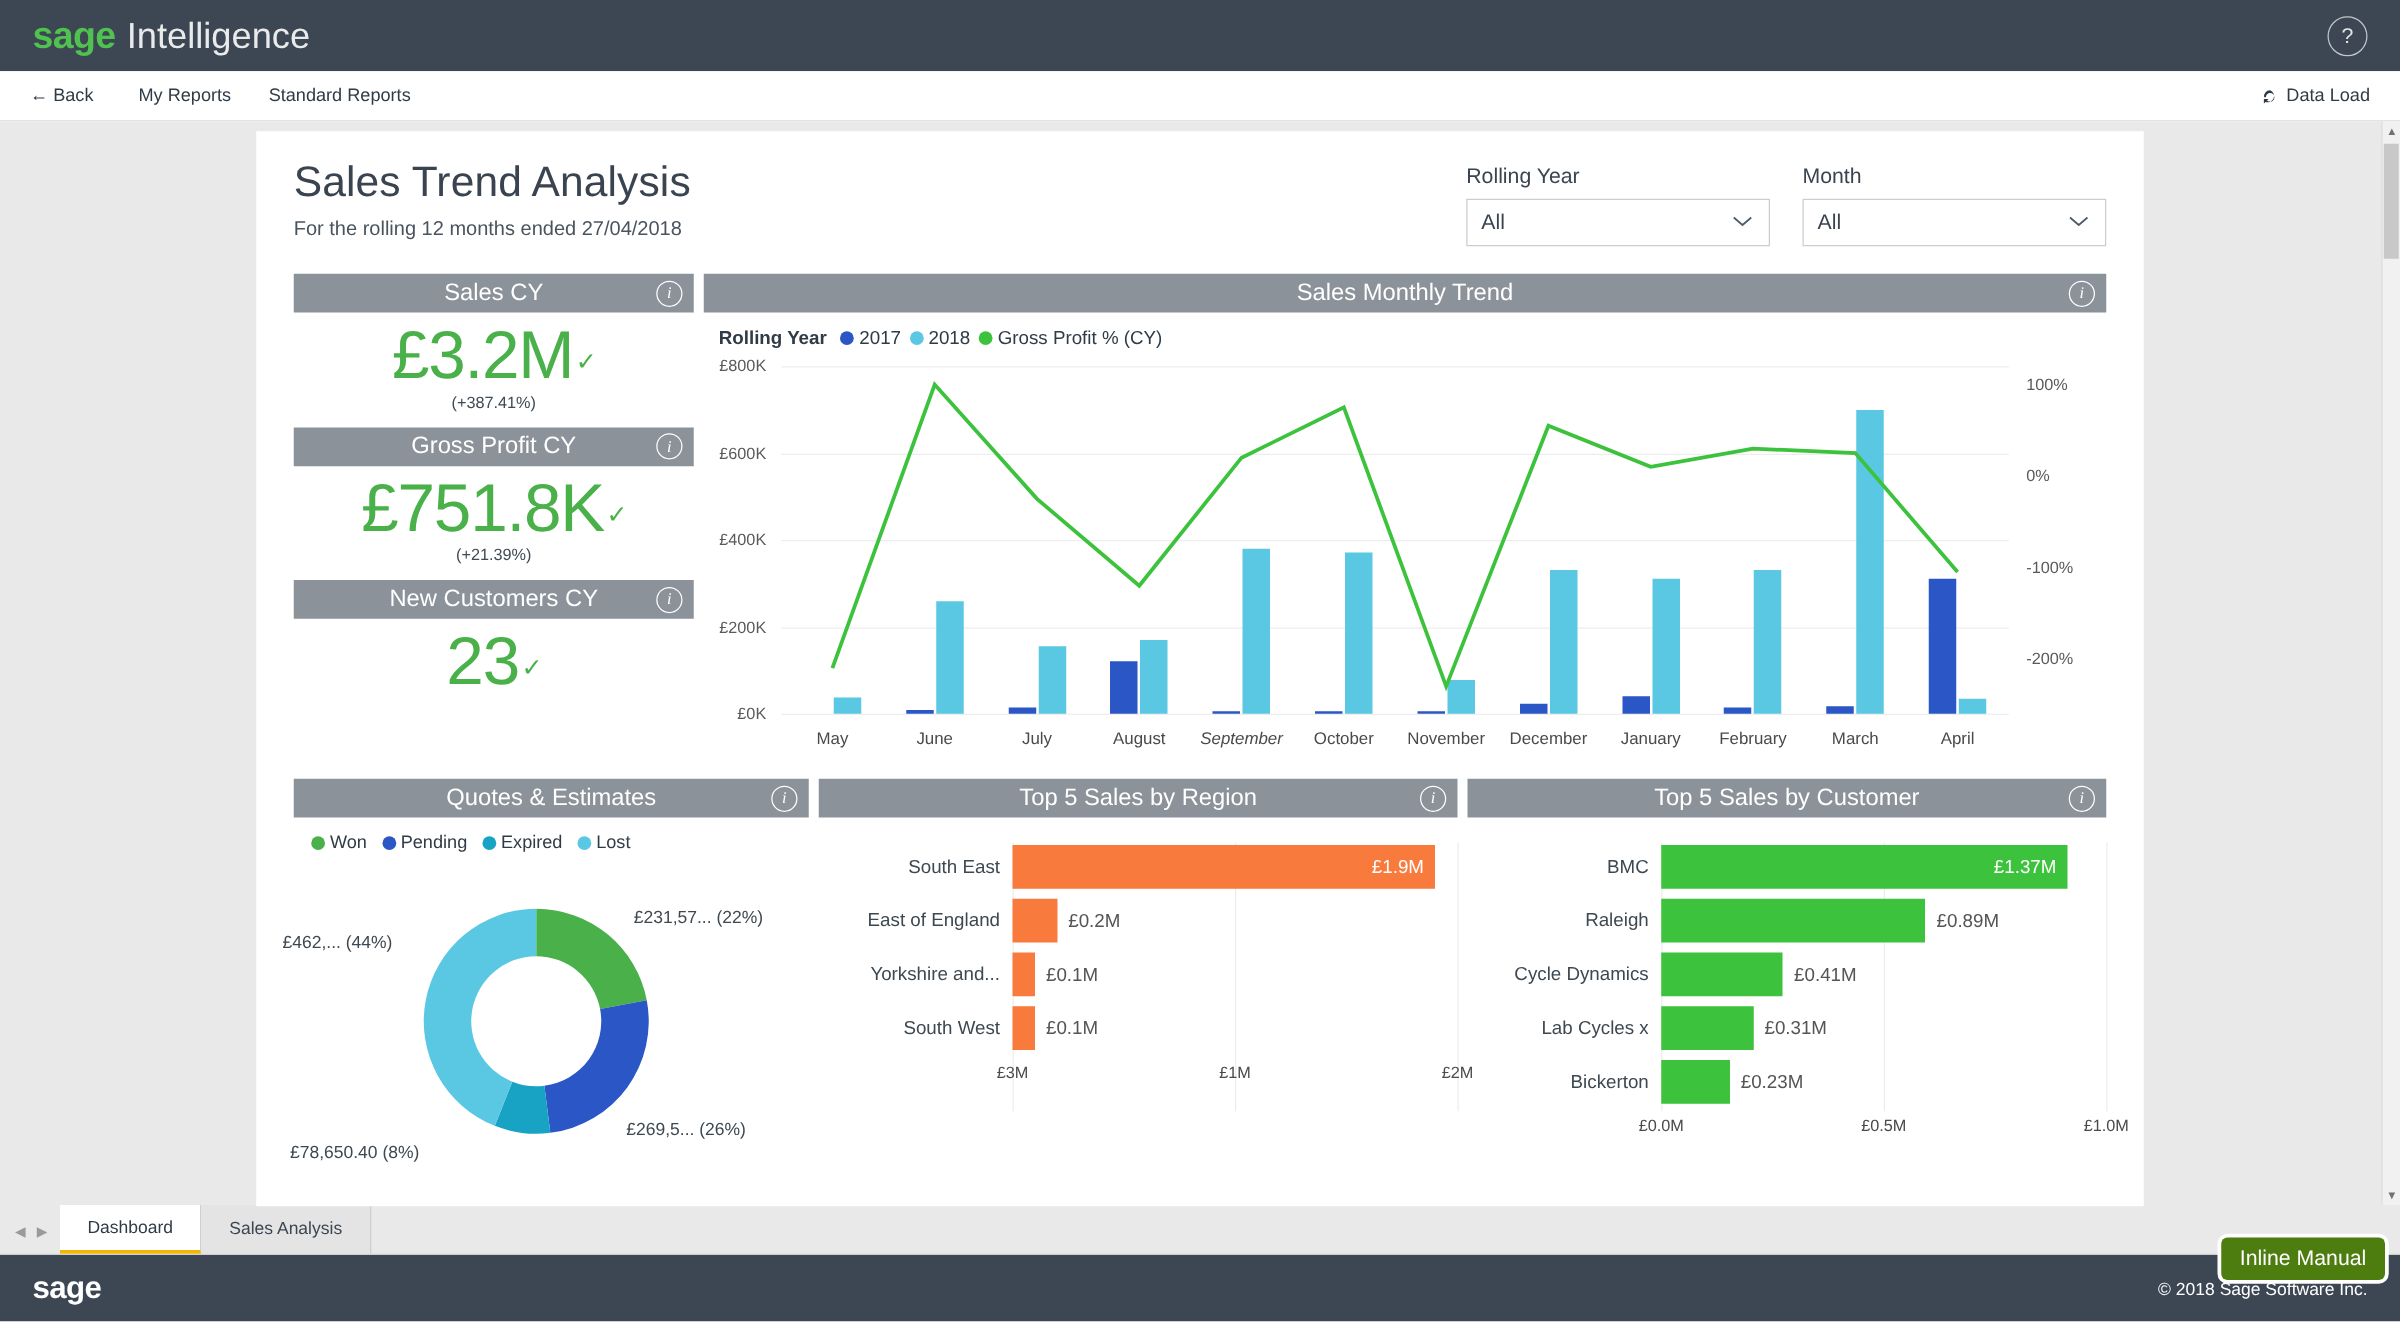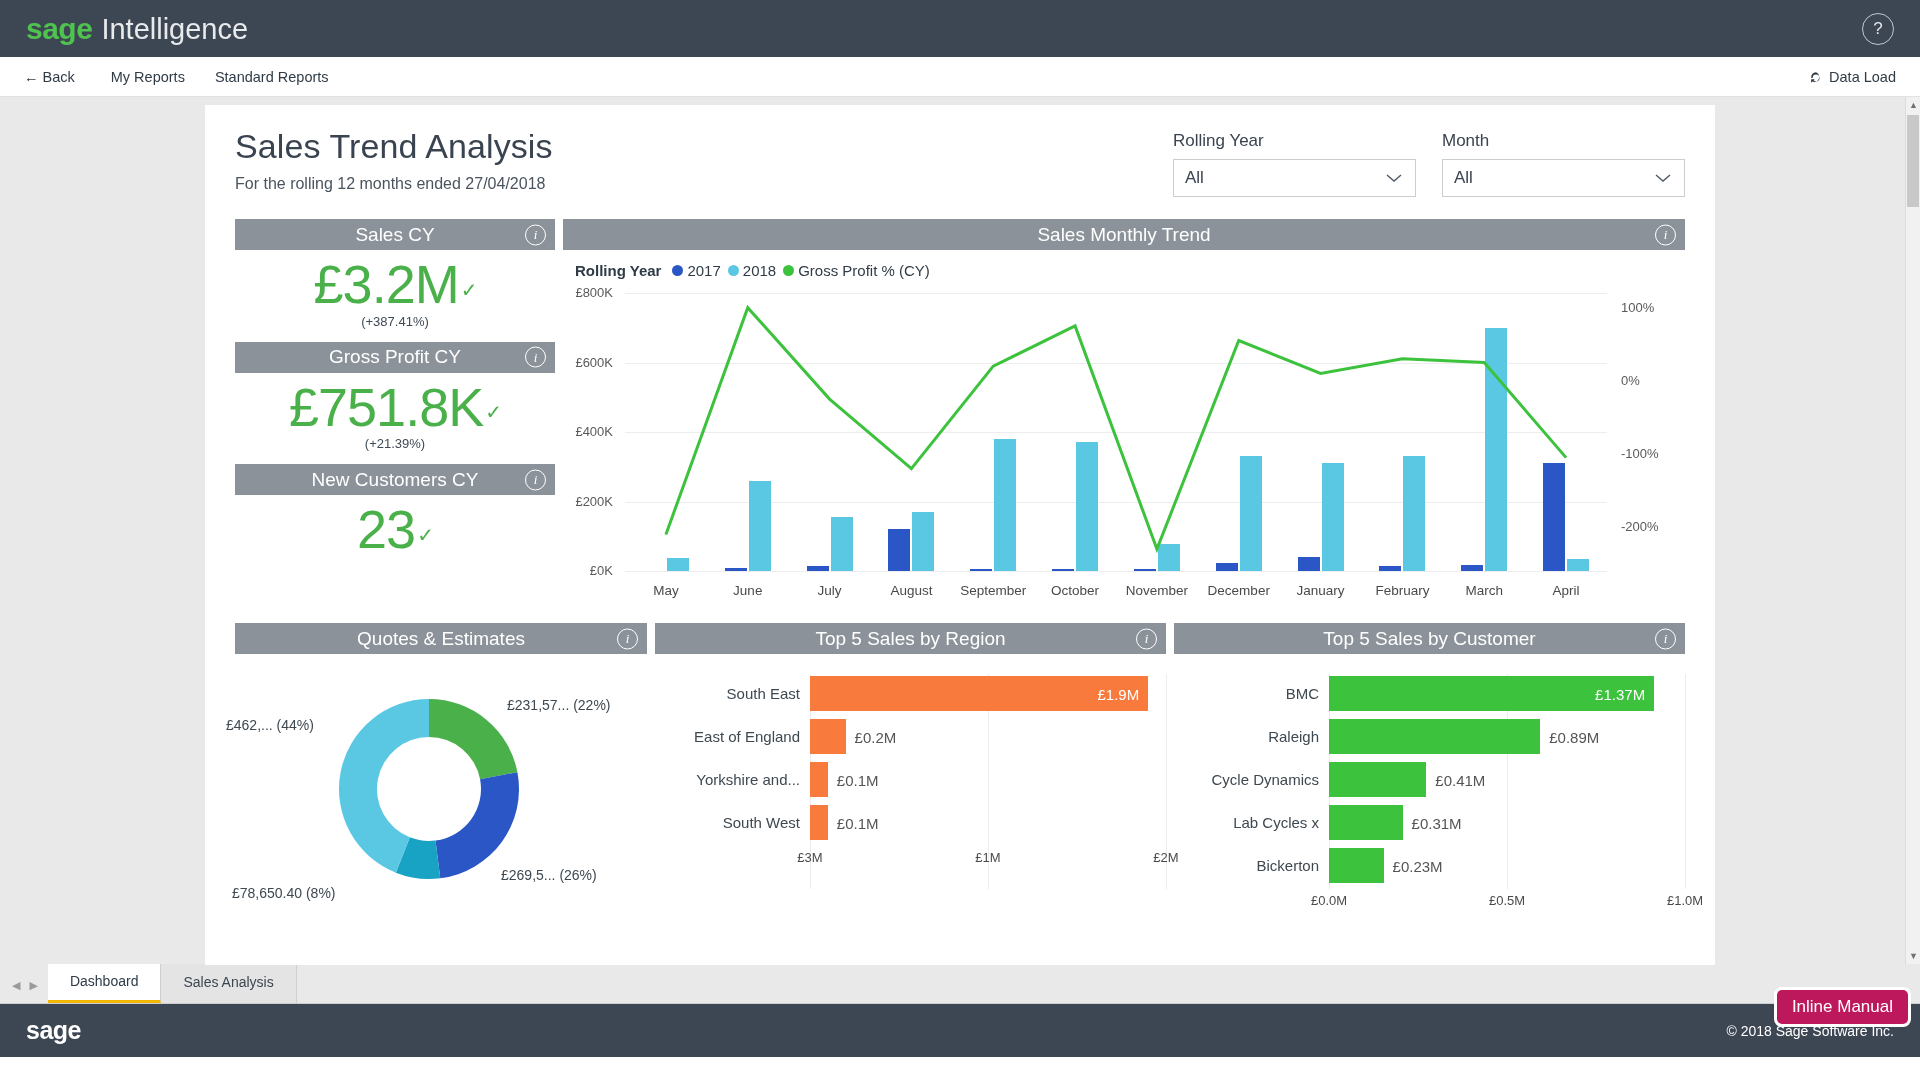--- a/index.html
+++ b/index.html
@@ -169,21 +169,21 @@
 
   
   .footer {
     height: 53px; background: #3d4653; display: flex; align-items: center;
     justify-content: space-between; padding: 0 26px; position: relative;
   }
   .footer .sage-foot { color: #ffffff; font-size: 25px; font-weight: bold; letter-spacing: -0.5px; }
   .footer .copy { color: #ffffff; font-size: 14px; }
   .inline-manual {
     position: absolute; right: 12px; top: -14px;
-    background: #be185d; color: #ffffff; font-size: 17px;
+    background: #4d7c0f; color: #ffffff; font-size: 17px;
     padding: 7px 15px; border-radius: 5px; cursor: pointer;
     box-shadow: 0 0 0 3px #ffffff;
   }
 </style>
 </head>
 <body>
 
 <div class="brandbar">
   <div class="brandlogo">
     <span class="sage">sage</span>
@@ -330,21 +330,21 @@
             <div class="bar" style="left: 185.75px; width: 22px; height: 90.35px; bottom: 36px; background: rgb(91, 200, 227);"></div>
             <div class="xlabel" style="left: 184.75px; top: 298px;">June</div>
             <div class="bar" style="left: 243.583px; width: 22px; height: 4.865px; bottom: 36px; background: rgb(42, 86, 198);"></div>
             <div class="bar" style="left: 267.583px; width: 22px; height: 53.8625px; bottom: 36px; background: rgb(91, 200, 227);"></div>
             <div class="xlabel" style="left: 266.583px; top: 298px;">July</div>
             <div class="bar" style="left: 325.417px; width: 22px; height: 42.395px; bottom: 36px; background: rgb(42, 86, 198);"></div>
             <div class="bar" style="left: 349.417px; width: 22px; height: 59.075px; bottom: 36px; background: rgb(91, 200, 227);"></div>
             <div class="xlabel" style="left: 348.417px; top: 298px;">August</div>
             <div class="bar" style="left: 407.25px; width: 22px; height: 1.7375px; bottom: 36px; background: rgb(42, 86, 198);"></div>
             <div class="bar" style="left: 431.25px; width: 22px; height: 132.05px; bottom: 36px; background: rgb(91, 200, 227);"></div>
-            <div class="xlabel" style="left: 430.25px; top: 298px;">September</div>
+            <div class="xlabel" style="left: 430.25px; top: 298px; font-style: italic;">September</div>
             <div class="bar" style="left: 489.083px; width: 22px; height: 2.085px; bottom: 36px; background: rgb(42, 86, 198);"></div>
             <div class="bar" style="left: 513.083px; width: 22px; height: 128.575px; bottom: 36px; background: rgb(91, 200, 227);"></div>
             <div class="xlabel" style="left: 512.083px; top: 298px;">October</div>
             <div class="bar" style="left: 570.917px; width: 22px; height: 1.7375px; bottom: 36px; background: rgb(42, 86, 198);"></div>
             <div class="bar" style="left: 594.917px; width: 22px; height: 27.105px; bottom: 36px; background: rgb(91, 200, 227);"></div>
             <div class="xlabel" style="left: 593.917px; top: 298px;">November</div>
             <div class="bar" style="left: 652.75px; width: 22px; height: 8.34px; bottom: 36px; background: rgb(42, 86, 198);"></div>
             <div class="bar" style="left: 676.75px; width: 22px; height: 114.675px; bottom: 36px; background: rgb(91, 200, 227);"></div>
             <div class="xlabel" style="left: 675.75px; top: 298px;">December</div>
             <div class="bar" style="left: 734.583px; width: 22px; height: 13.9px; bottom: 36px; background: rgb(42, 86, 198);"></div>
@@ -367,20 +367,38 @@
 
     </div>
 
     <div class="grid-bottom">
 
       <div class="panel-quotes">
         <div class="panel-head">
           <span>Quotes &amp; Estimates</span>
           <span class="info-ico">i</span>
         </div>
+        <div class="donut-legend">
+          <span class="lg-item">
+            <i class="dot" style="background:#4ab04a"></i>
+            <span>Won</span>
+          </span>
+          <span class="lg-item">
+            <i class="dot" style="background:#2a56c6"></i>
+            <span>Pending</span>
+          </span>
+          <span class="lg-item">
+            <i class="dot" style="background:#18a2c4"></i>
+            <span>Expired</span>
+          </span>
+          <span class="lg-item">
+            <i class="dot" style="background:#5bc8e3"></i>
+            <span>Lost</span>
+          </span>
+        </div>
         <div class="donut-wrap" id="donutWrap"><svg width="412" height="262">
               <path d="M194 45 A90 90 0 0 1 282.405852565582 118.13568168728477 L245.07893703789182 125.25617164154232 A52 52 0 0 0 194 83 Z" fill="#4ab04a"></path>
               <path d="M282.405852565582 118.13568168728477 A90 90 0 0 1 205.27999102078738 224.290323118303 L200.5173281453438 186.58996446835283 A52 52 0 0 0 245.07893703789182 125.25617164154232 Z" fill="#2a56c6"></path>
               <path d="M205.27999102078738 224.290323118303 A90 90 0 0 1 160.86879025837897 218.67988372994262 L174.85752326039676 183.34837726618906 A52 52 0 0 0 200.5173281453438 186.58996446835283 Z" fill="#18a2c4"></path>
               <path d="M160.86879025837897 218.67988372994262 A90 90 0 0 1 193.99999999999997 45 L194 83 A52 52 0 0 0 174.85752326039676 183.34837726618906 Z" fill="#5bc8e3"></path>
             </svg><div class="donut-lbl" style="left: 272px; top: 43px;">£231,57... (22%)</div><div class="donut-lbl" style="left: 266px; top: 213px;">£269,5... (26%)</div><div class="donut-lbl" style="left: -3px; top: 231px;">£78,650.40 (8%)</div><div class="donut-lbl" style="left: -9px; top: 63px;">£462,... (44%)</div></div>
       </div>
 
       <div class="panel-region">
         <div class="panel-head">

